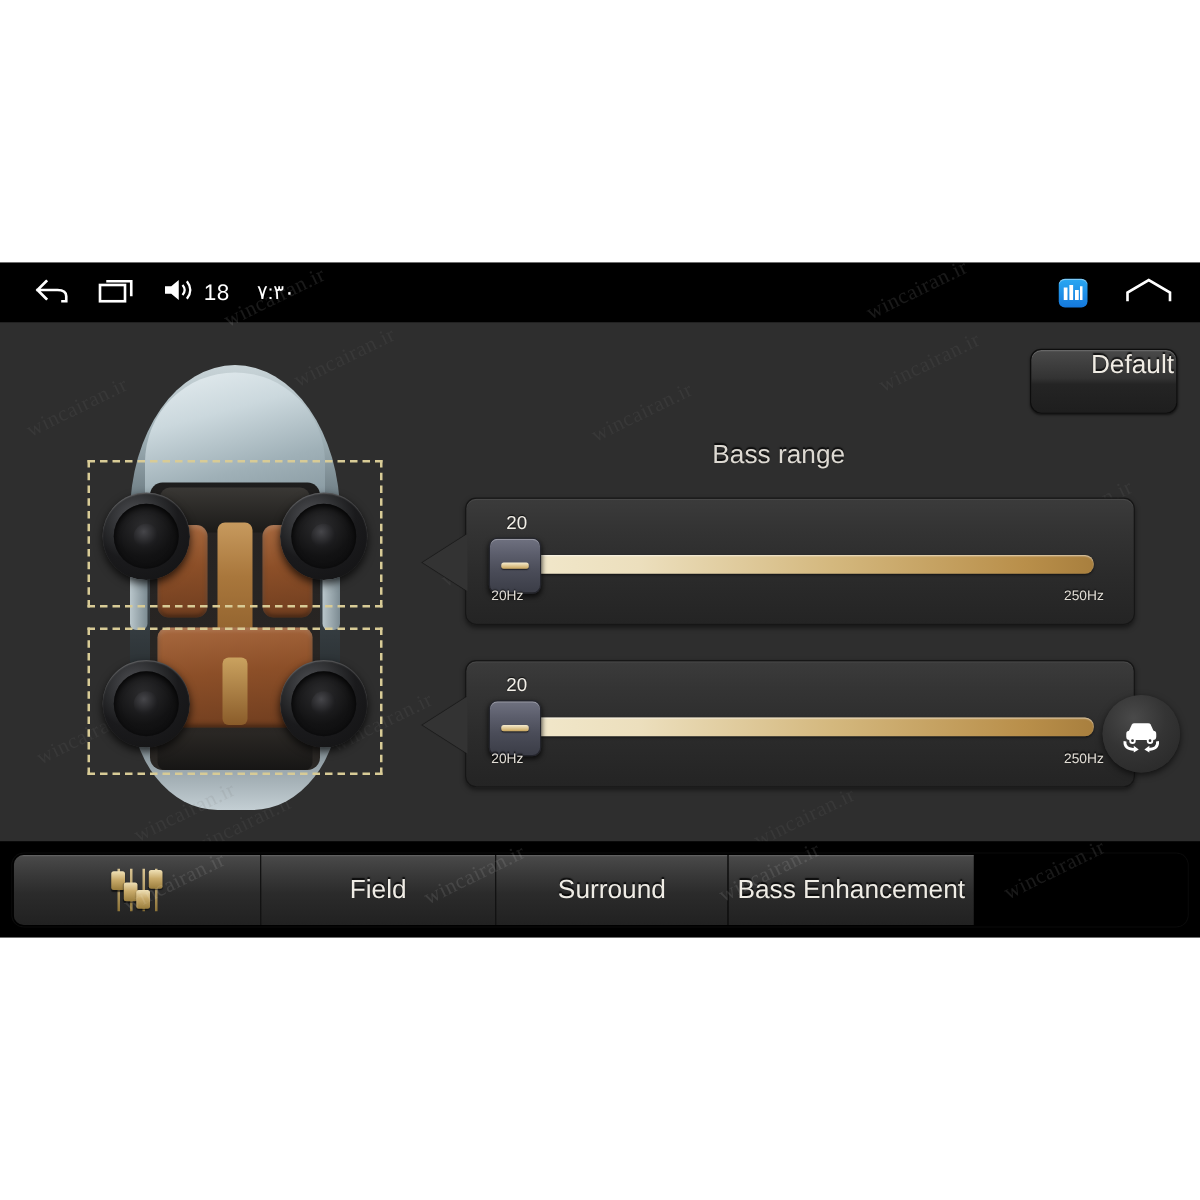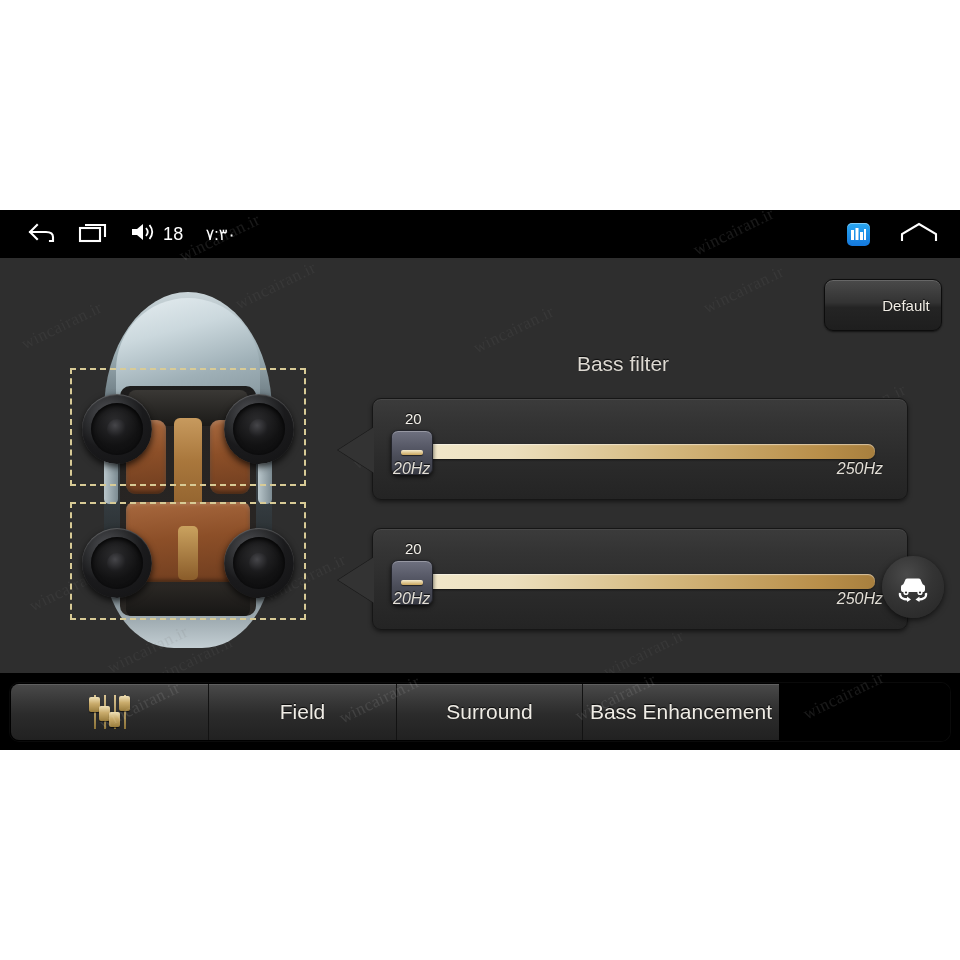--- a/index.html
+++ b/index.html
@@ -39,22 +39,22 @@
     background:#2e2e2e;
   }
 
   
   #default-btn {
     position:absolute; right:18px; top:21px; width:118px; height:52px;
     border-radius:9px;
     background:linear-gradient(180deg,#4a4a4a 0%,#333333 45%,#242424 55%,#1e1e1e 100%);
     border:1px solid #0d0d0d;
     box-shadow:inset 0 1px 0 rgba(255,255,255,.16), 0 1px 2px rgba(0,0,0,.6);
-    display:flex; align-items:center; justify-content:center;
-    color:#f0ece4; font-size:15px; text-shadow:0 -1px 1px rgba(0,0,0,.8);padding-left:46px;
+    display:flex; align-items:flex-start; justify-content:center;
+    color:#f0ece4; font-size:21px; text-shadow:0 -1px 1px rgba(0,0,0,.8);padding-left:46px;
   }
 
   
   #bass-title {
     position:absolute; left:448px; top:94px; width:350px; text-align:center;
     color:#ddd9d2; font-size:21px; text-shadow:0 -1px 1px rgba(0,0,0,.8);
   }
 
   
   #car-wrap { position:absolute; left:62px; top:32px; width:252px; height:360px; }
@@ -169,23 +169,22 @@
     border:1px solid #23242b;
     box-shadow:inset 0 1px 0 rgba(255,255,255,.28), 0 2px 4px rgba(0,0,0,.7);
     display:flex; align-items:center; justify-content:center;
   }
   .thumb i {
     display:block; width:22px; height:5px; border-radius:2px;
     background:linear-gradient(180deg,#f6eccf,#c9a55c);
     box-shadow:0 1px 1px rgba(0,0,0,.6);
   }
   .minlab, .maxlab {
-    position:absolute; top:61px; color:#e2ded6; font-size:16px;
+    position:absolute; top:72px; color:#e2ded6; font-size:11px;
     text-shadow:0 -1px 1px rgba(0,0,0,.85);
-    font-style:italic;
   }
   .minlab { left:20px; }
   .maxlab { right:24px; }
 
   
   #car-fab {
     position:absolute; right:16px; top:298px; width:62px; height:62px;
     border-radius:50%;
     background:radial-gradient(circle at 40% 30%, #4a4a4a 0%, #343434 45%, #262626 100%);
     box-shadow:0 2px 6px rgba(0,0,0,.65);
@@ -305,21 +304,21 @@
     <div class="wm dark" style="left:262px; top:310px;">wincairan.ir</div>
     <div class="wm dark" style="left:498px; top:300px;">wincairan.ir</div>
     <div class="wm dark" style="left:736px; top:298px;">wincairan.ir</div>
     <div class="wm dark" style="left:150px; top:392px;">wincairan.ir</div>
     <div class="wm dark" style="left:600px; top:386px;">wincairan.ir</div>
 
     <div id="default-btn">
       <span>Default</span>
     </div>
 
-    <div id="bass-title">Bass filter</div>
+    <div id="bass-title">Bass range</div>
 
     <div id="car-wrap">
       <div class="carbody"></div>
       <div class="windshield"></div>
       <div class="cabin"></div>
       <div class="dash"></div>
       <div class="mirror-l"></div>
       <div class="mirror-r"></div>
       <div class="seat-f-l"></div>
       <div class="seat-f-r"></div>

